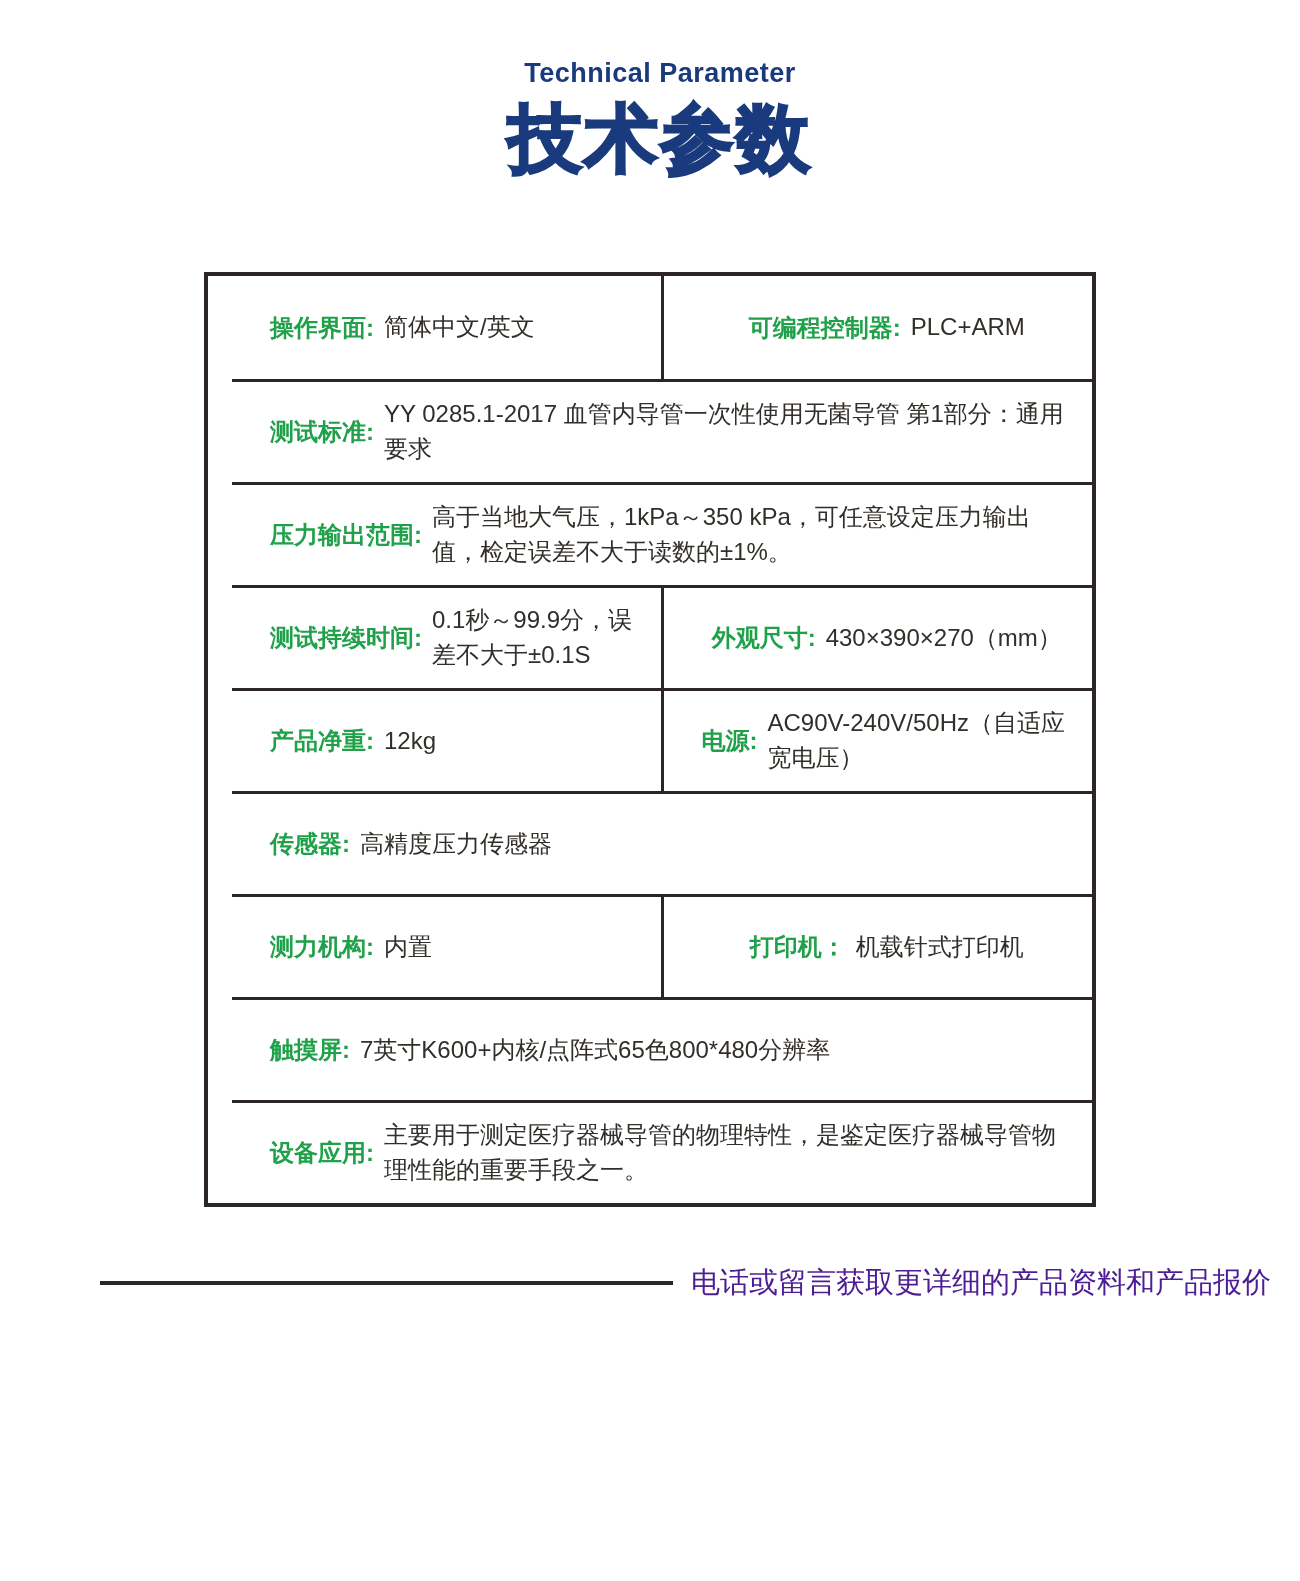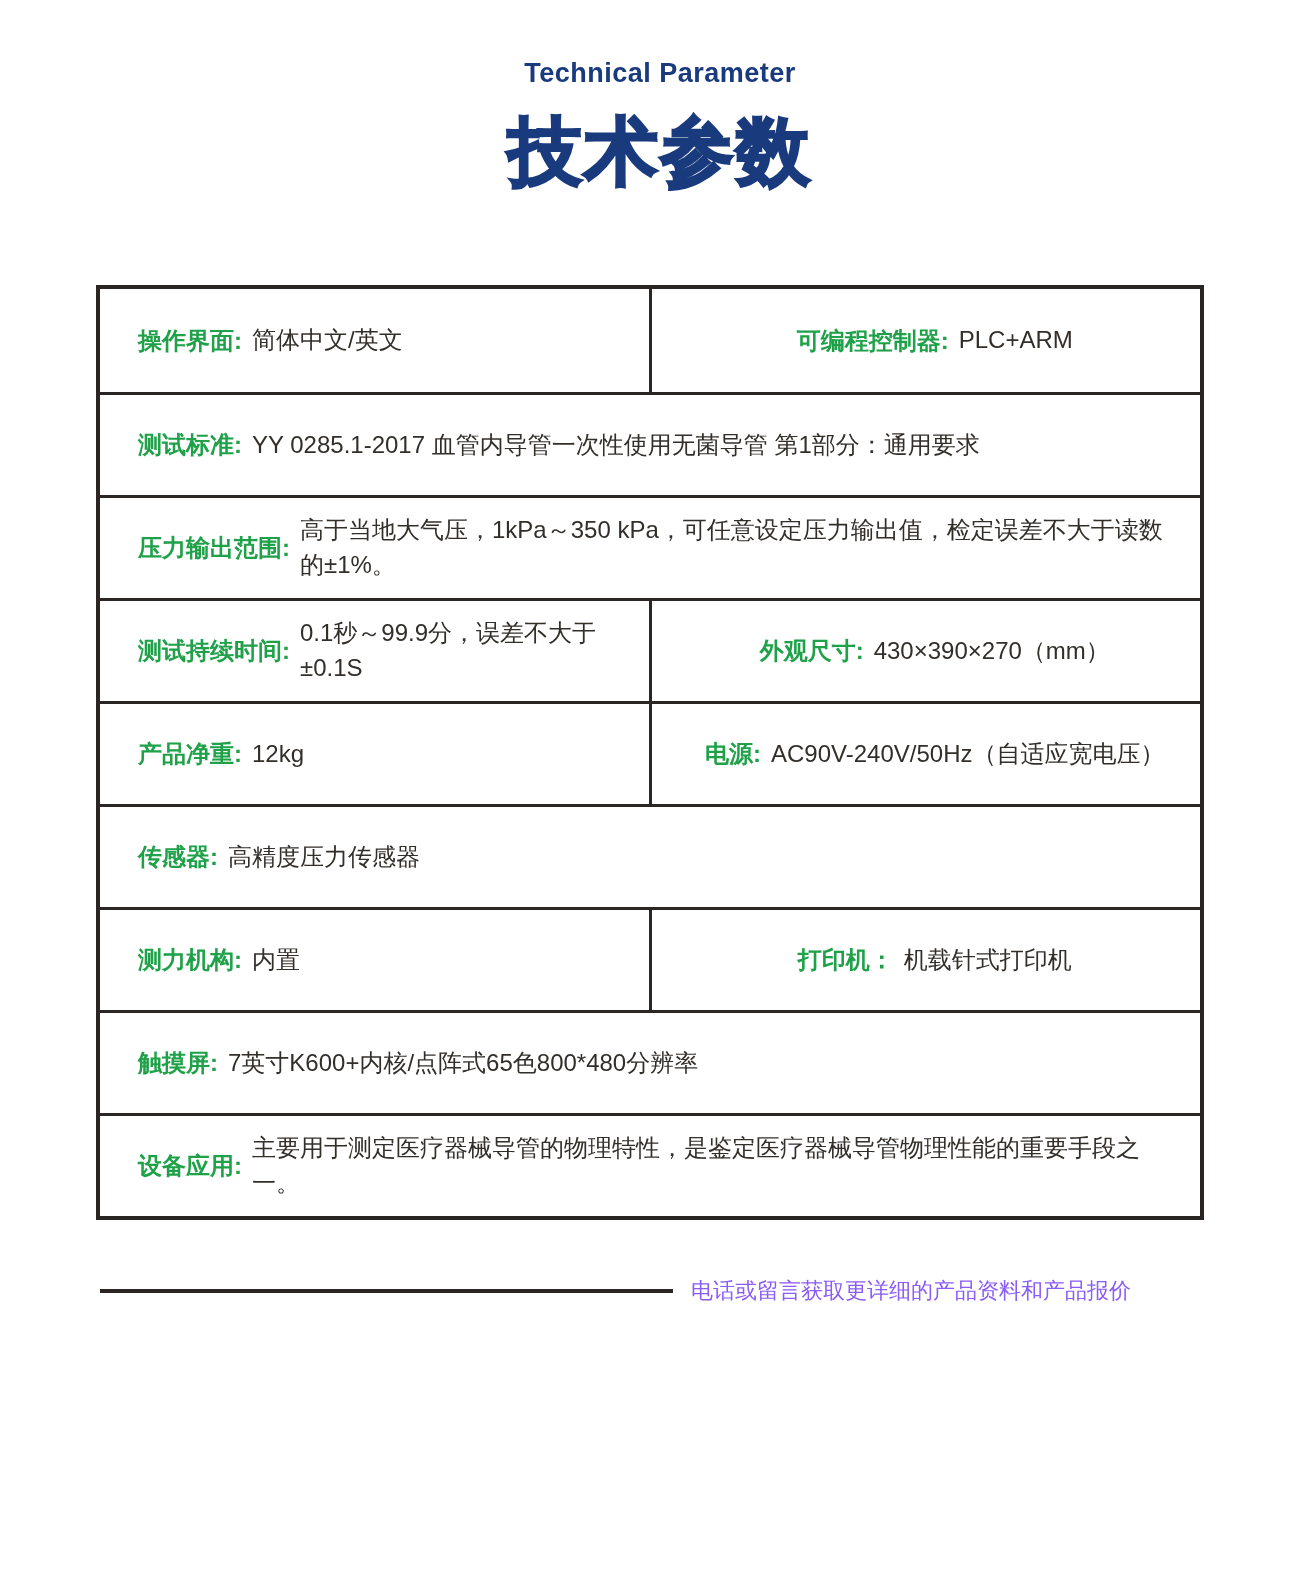--- a/index.html
+++ b/index.html
@@ -22,32 +22,33 @@
     text-align:center;
     padding-left:20px;
   }
   .subtitle{
     color:var(--blue);
     font-size:27px;
     font-weight:700;
     letter-spacing:0.5px;
   }
   .title{
-    margin-top:14px;
+    margin-top:1px;
     color:var(--blue);
     font-size:74px;
     font-weight:700;
     letter-spacing:2px;
     -webkit-text-stroke:2.5px var(--blue);
   }
   .spec-table{
-    width:1108px;
+    width:892px;
     margin:82px auto 0 auto;
     border:4px solid var(--border);
     background:#ffffff;
+    padding-left:24px;
   }
   .t-row{
     display:flex;
     min-height:103px;
   }
   .t-row + .t-row{
     border-top:3px solid var(--border);
   }
   .t-cell{
     flex:1;
@@ -78,22 +79,22 @@
     align-items:center;
   }
   .footer-line{
     width:573px;
     height:4px;
     background:var(--border);
     flex:none;
   }
   .footer-text{
     margin-left:18px;
-    font-size:22px;
-    color:#8b5cf6;
+    font-size:29px;
+    color:#4c1d95;
     white-space:nowrap;
   }
 </style>
 </head>
 <body>
 
 <div class="header">
   <div class="subtitle">Technical Parameter</div>
   <h1 class="title">技术参数</h1>
 </div>

